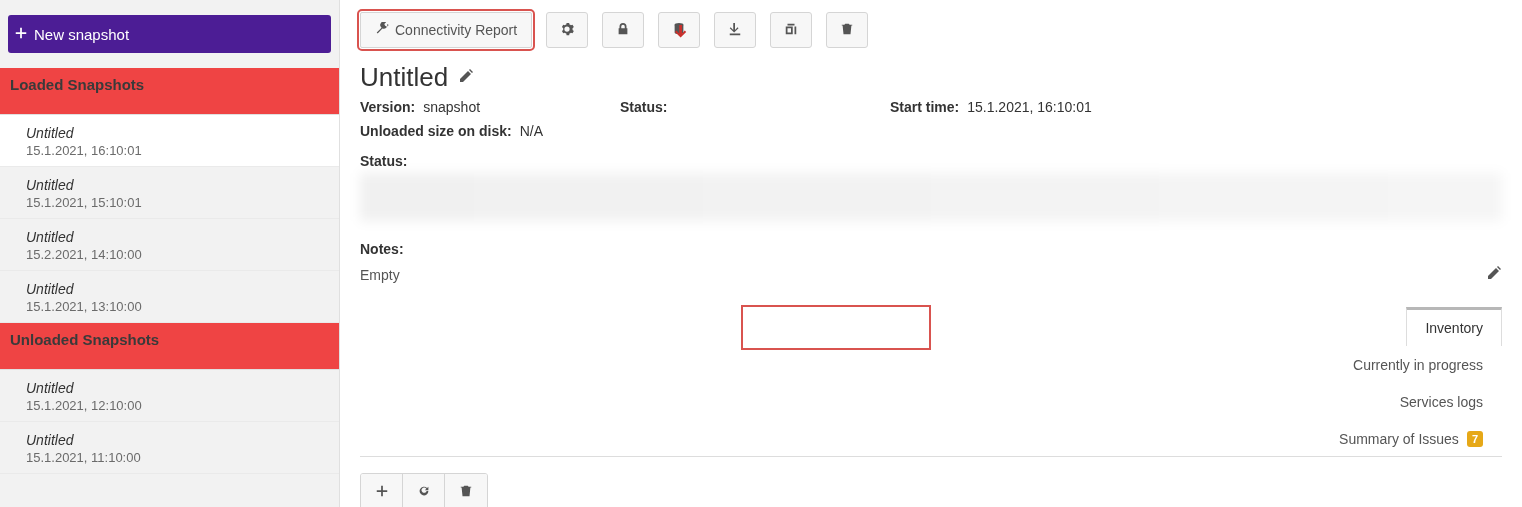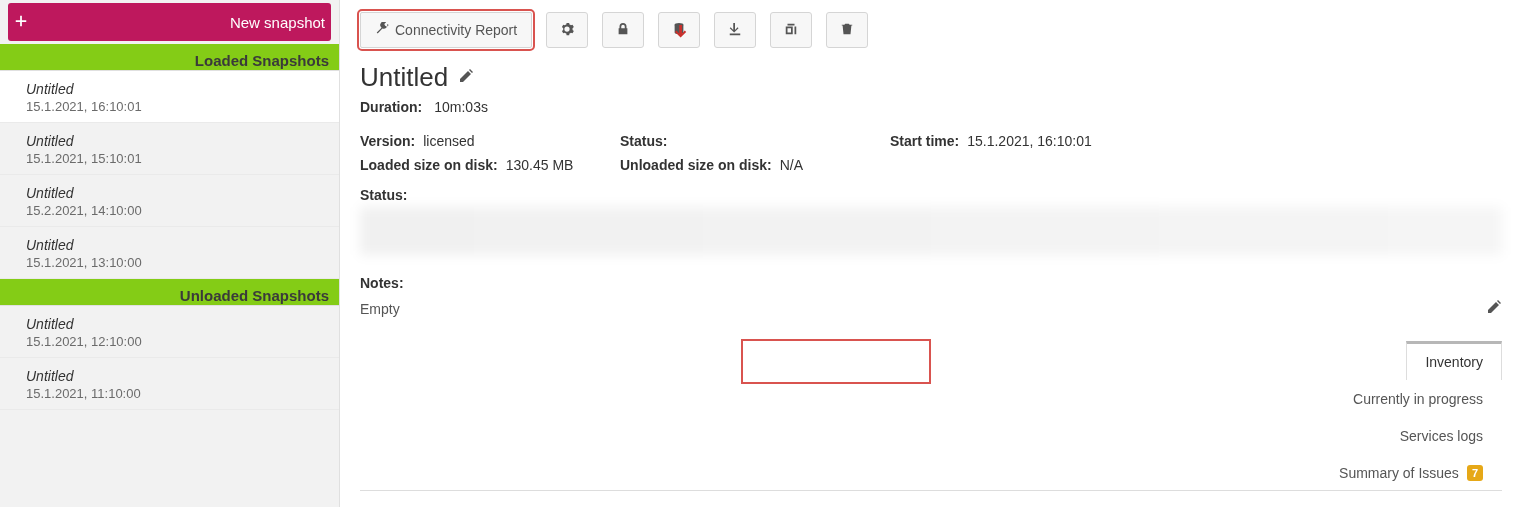--- a/index.html
+++ b/index.html
@@ -15,41 +15,40 @@
     display: flex;
   }
   .sidebar {
     width: 340px;
     background: #f2f2f2;
     border-right: 1px solid #e0e0e0;
     display: flex;
     flex-direction: column;
   }
   .new-snapshot-btn {
-    margin: 3px 8px;
-    background: #be185d;
+    margin: 15px 8px;
+    background: #4c1d95;
     color: #fff;
     border: none;
     border-radius: 3px;
     height: 38px;
     font-size: 15px;
     cursor: pointer;
     display: flex;
     align-items: center;
-    justify-content: space-between;
+    justify-content: flex-start;
     gap: 6px;
   }
   .section-header {
     font-weight: 700;
     color: #3a3a3a;
-    padding: 8px 10px 1px 10px;
+    padding: 8px 10px 21px 10px;
     font-size: 15px;
     border-bottom: 1px solid #e0e0e0;
-    background: #84cc16;
-    text-align: right;
+    background: #ef4444;
   }
   .snap-item {
     padding: 10px 14px 8px 26px;
     border-bottom: 1px solid #eaeaea;
     cursor: pointer;
   }
   .snap-item.active { background: #ffffff; }
   .snap-title {
     color: #333;
     font-style: italic;
@@ -283,41 +282,33 @@
 
   <div class="title-row">
     <span class="page-title">Untitled</span>
     <span class="pencil icon-lg">
       <span><svg viewBox="0 0 16 16">
             <path d="M2 11l8-8 3 3-8 8H2zM12 1l3 3-1 1-3-3z"></path>
           </svg></span>
     </span>
   </div>
 
-  <div class="kv-row">
-    <span class="k">Duration:</span>
-    <span>10m:03s</span>
-  </div>
 
   <div class="info-grid">
     <div class="info-cell">
       <span class="k">Version:</span>
-      <span>licensed</span>
+      <span>snapshot</span>
     </div>
     <div class="info-cell">
       <span class="k">Status:</span>
       <span></span>
     </div>
     <div class="info-cell">
       <span class="k">Start time:</span>
       <span>15.1.2021, 16:10:01</span>
-    </div>
-    <div class="info-cell">
-      <span class="k">Loaded size on disk:</span>
-      <span>130.45 MB</span>
     </div>
     <div class="info-cell">
       <span class="k">Unloaded size on disk:</span>
       <span>N/A</span>
     </div>
   </div>
 
   <div class="sites-label">Status:</div>
   <div class="sites-blur"></div>
 

